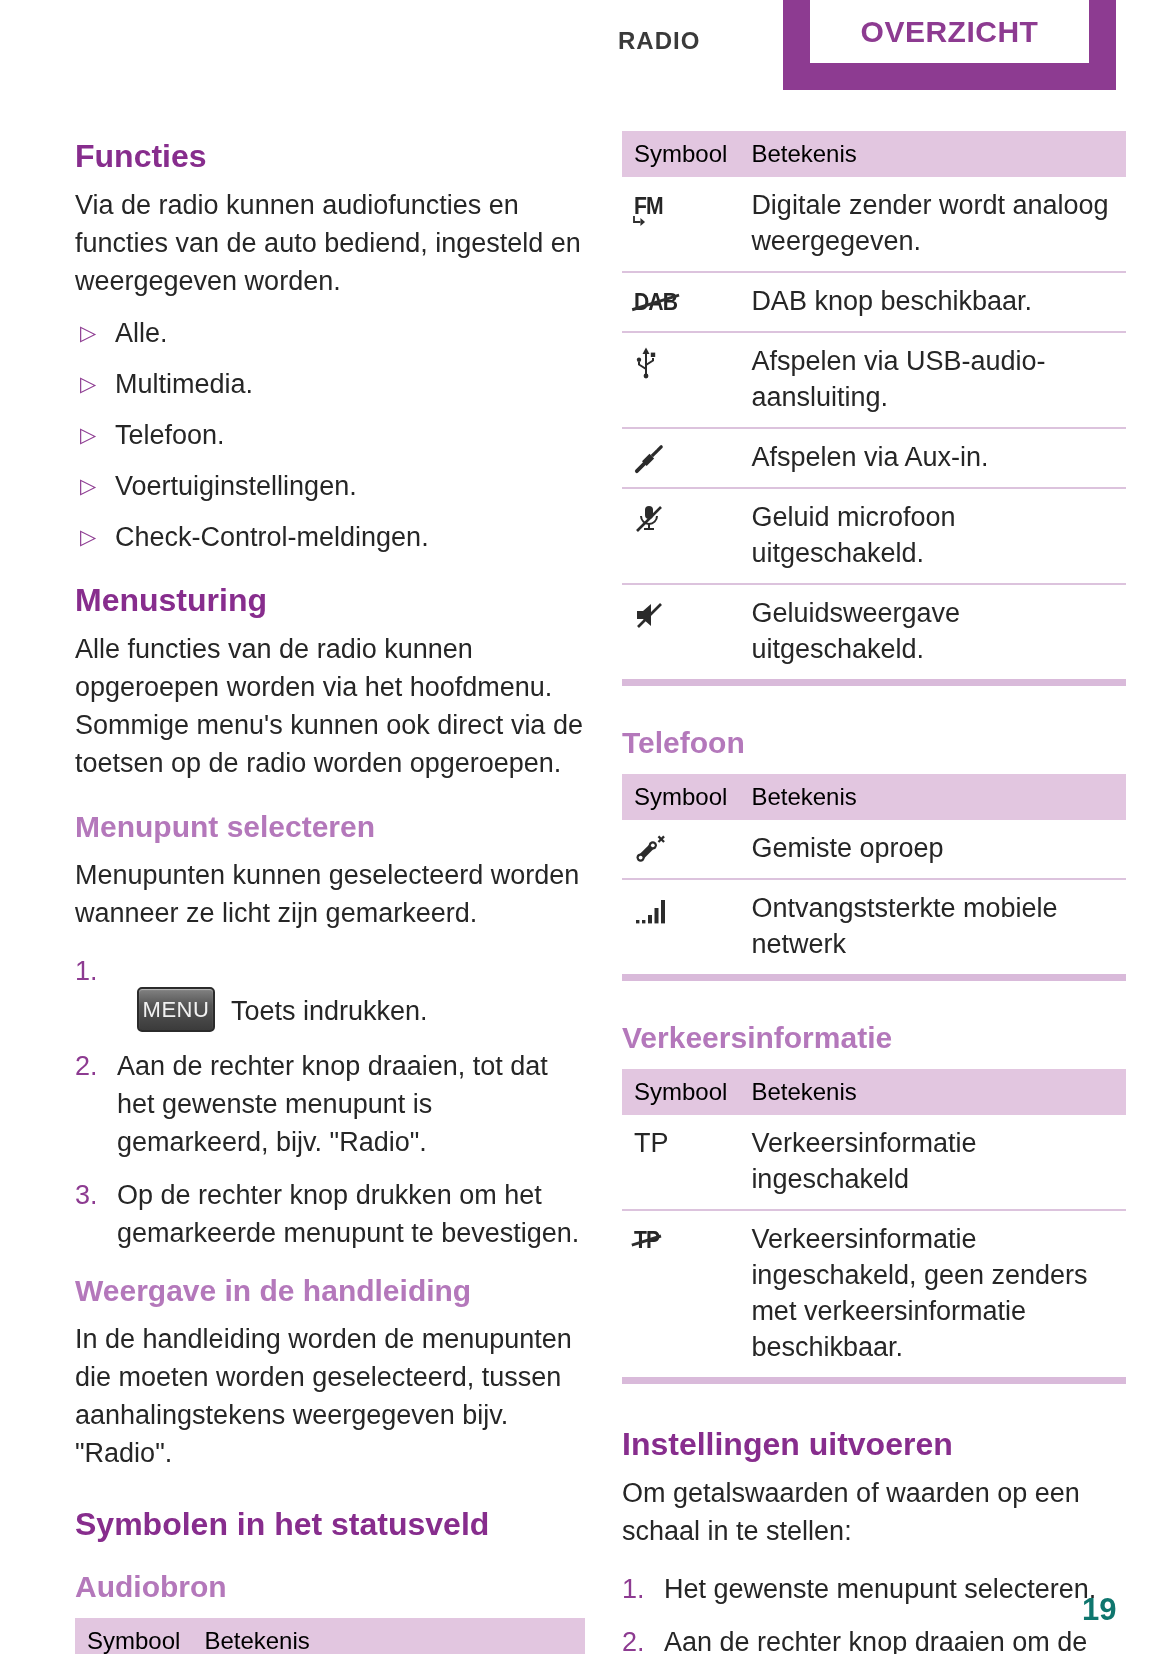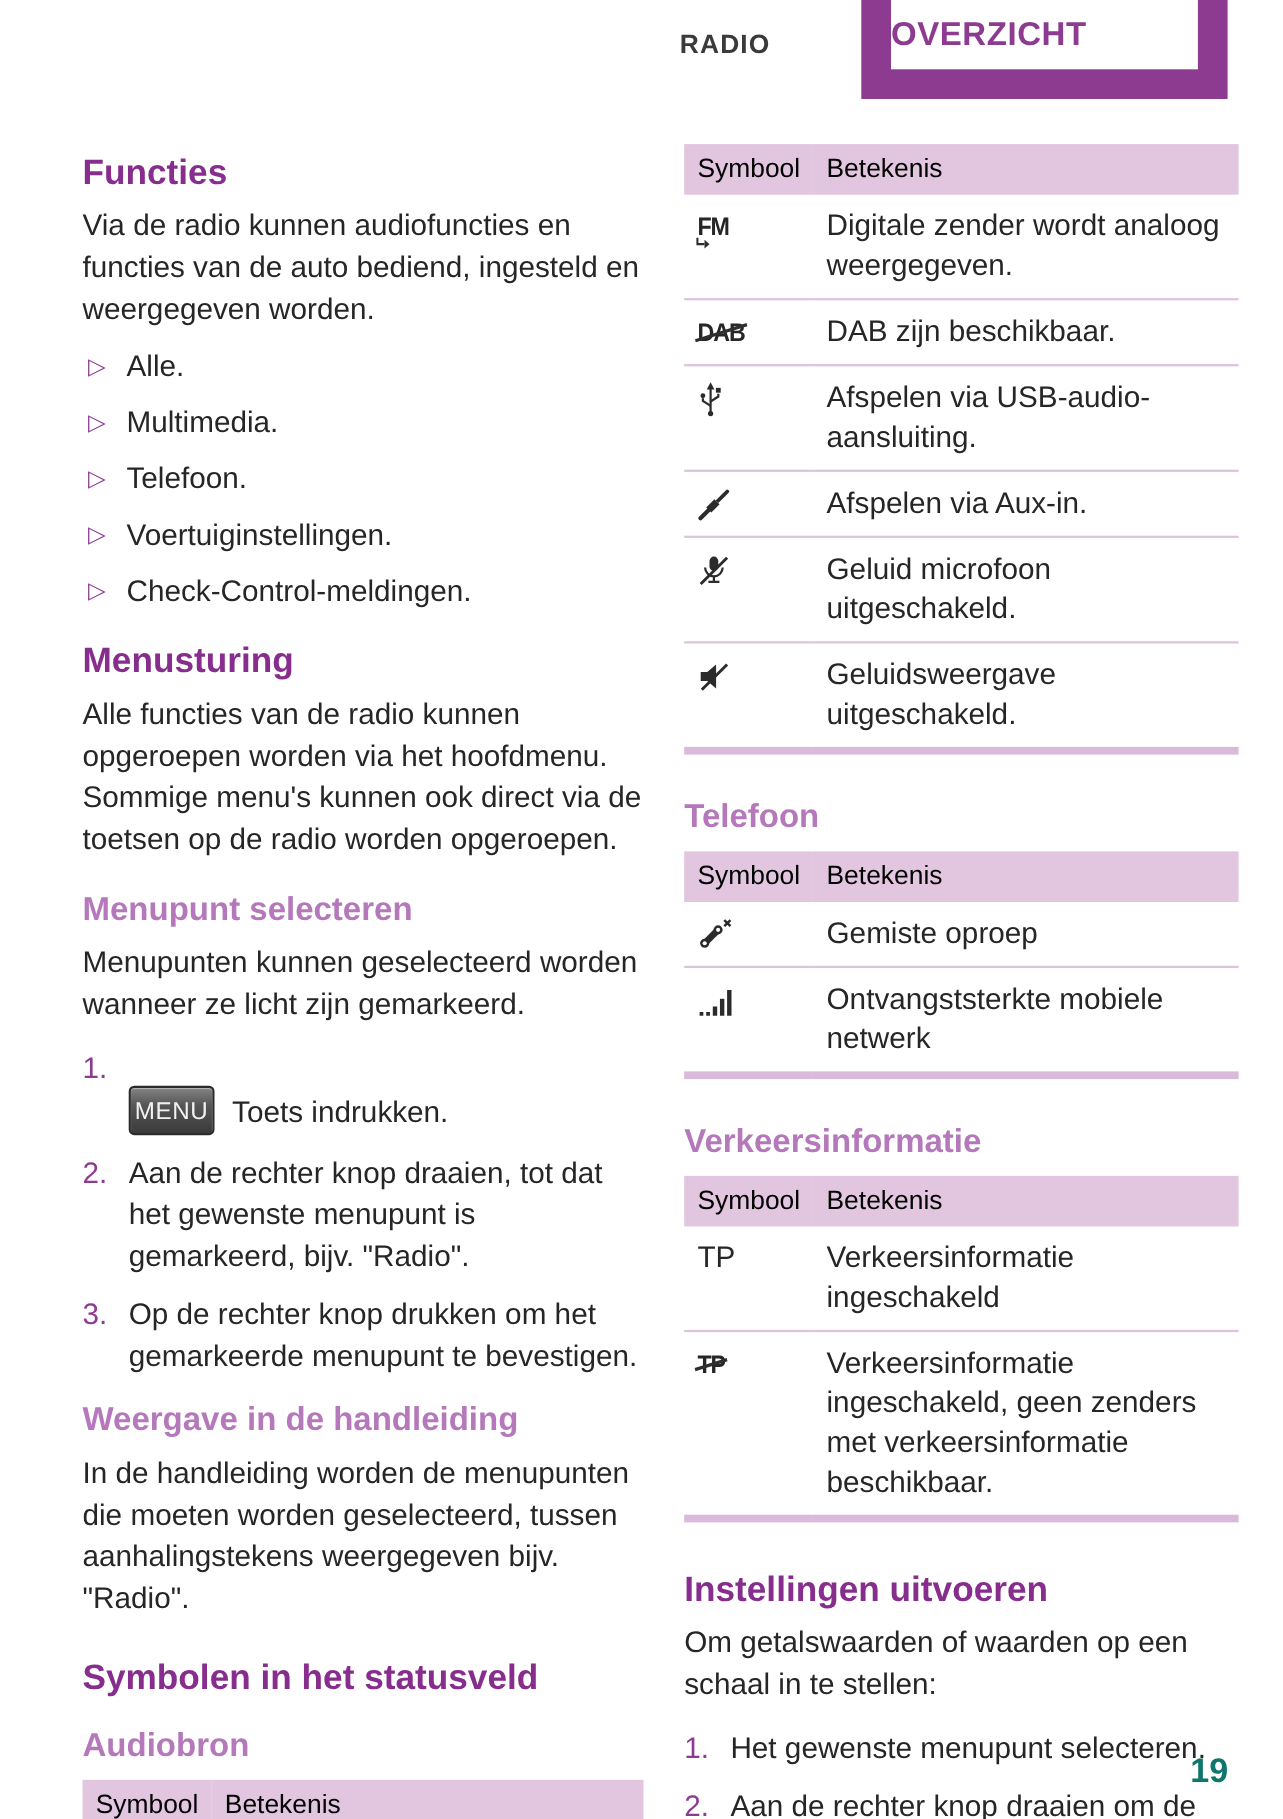--- a/index.html
+++ b/index.html
@@ -14,21 +14,21 @@
   *{margin:0;padding:0;box-sizing:border-box;}
   html,body{background:#fff;}
   body{font-family:"Liberation Sans","DejaVu Sans",sans-serif;color:var(--ink);}
   .page{position:relative;width:1166px;height:1654px;background:#fff;overflow:hidden;}
 
   
   .section-label{position:absolute;left:618px;top:27px;font-size:24px;font-weight:bold;
     letter-spacing:1px;color:#3a3a3a;}
   .chapter-tab{position:absolute;left:783px;top:0;width:333px;height:90px;background:var(--purple-tab);}
   .chapter-tab-inner{position:absolute;left:27px;right:27px;top:0;bottom:27px;background:#fff;
-    display:flex;align-items:center;}
+    display:flex;align-items:center;justify-content:center;}
   .chapter-tab-inner span{font-size:30px;font-weight:bold;letter-spacing:0.5px;color:var(--purple-tab);}
 
   
   .col{position:absolute;font-size:27px;line-height:38px;}
   .col-left{left:75px;top:138px;width:510px;}
   .col-right{left:622px;top:131px;width:504px;}
 
   h2{font-size:32px;line-height:36px;color:var(--purple-dark);margin:0 0 12px;}
   h3{font-size:30px;line-height:34px;color:var(--purple-light);margin:28px 0 12px;}
   .col p{margin:0 0 12px;}
@@ -41,21 +41,21 @@
 
   
   ol.steps{list-style:none;margin:20px 0 0;}
   ol.steps li{display:flex;margin-bottom:15px;}
   .num{width:42px;flex-shrink:0;color:var(--purple-tab);}
   .step-body{flex:1;}
   .step-inline{display:flex;align-items:flex-end;}
   .menu-btn{display:inline-flex;align-items:center;justify-content:center;width:78px;height:45px;
     border-radius:5px;border:2px solid #2b2b2b;background:linear-gradient(#828282,#555 40%,#3b3b3b);
     box-shadow:inset 0 1px 1px rgba(255,255,255,.45);color:#f1f1f1;font-size:22px;letter-spacing:.5px;
-    margin-right:16px;line-height:1;}
+    margin-right:16px;line-height:1;margin-left:20px;}
   .step-inline .after-btn{padding-bottom:2px;margin-top:40px;}
 
   
   table{width:100%;border-collapse:collapse;margin-top:14px;}
   col.sym{width:96px;}
   th{background:var(--th-bg);text-align:left;font-weight:normal;font-size:24px;color:#000000;
     padding:9px 12px;line-height:28px;margin-top:24px;}
   td{padding:10px 12px 12px;border-bottom:2px solid var(--row-line);vertical-align:top;line-height:36px;}
   tr.last td{border-bottom:7px solid var(--row-end);}
   td.sym{white-space:nowrap;}
@@ -190,21 +190,21 @@
           </td>
           <td>Digitale zender wordt analoog weergegeven.</td>
         </tr>
         <tr>
           <td class="sym">
             <span class="icon-text struck">
               <span>DAB</span>
               <span class="slash"></span>
             </span>
           </td>
-          <td>DAB zijn beschikbaar.</td>
+          <td>DAB knop beschikbaar.</td>
         </tr>
         <tr>
           <td class="sym">
             <svg class="glyph" width="24" height="32" viewBox="0 0 22 32">
               <line x1="11" y1="29" x2="11" y2="6" stroke="#2b2b2b" stroke-width="2"></line>
               <polygon points="11,0.5 7.5,7 14.5,7" fill="#2b2b2b"></polygon>
               <polyline points="11,22 4,17.5 4,15" fill="none" stroke="#2b2b2b" stroke-width="2"></polyline>
               <circle cx="4" cy="12.8" r="2.2" fill="#2b2b2b"></circle>
               <polyline points="11,18 18,13.5 18,11" fill="none" stroke="#2b2b2b" stroke-width="2"></polyline>
               <rect x="15.8" y="5.6" width="4.4" height="4.4" fill="#2b2b2b"></rect>

